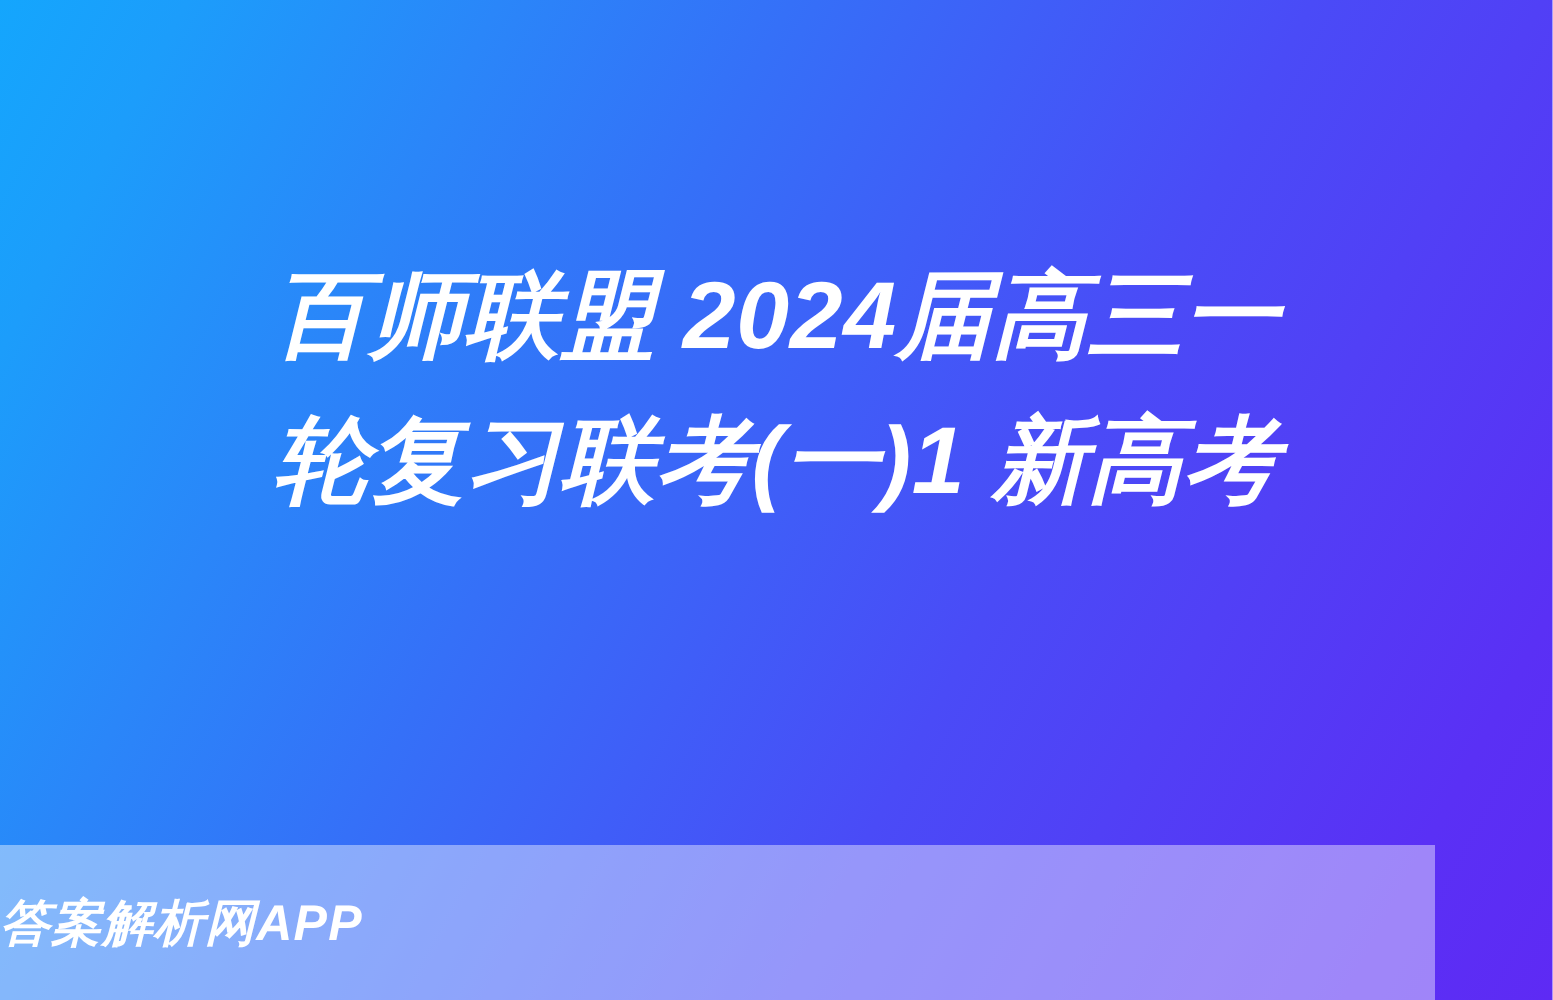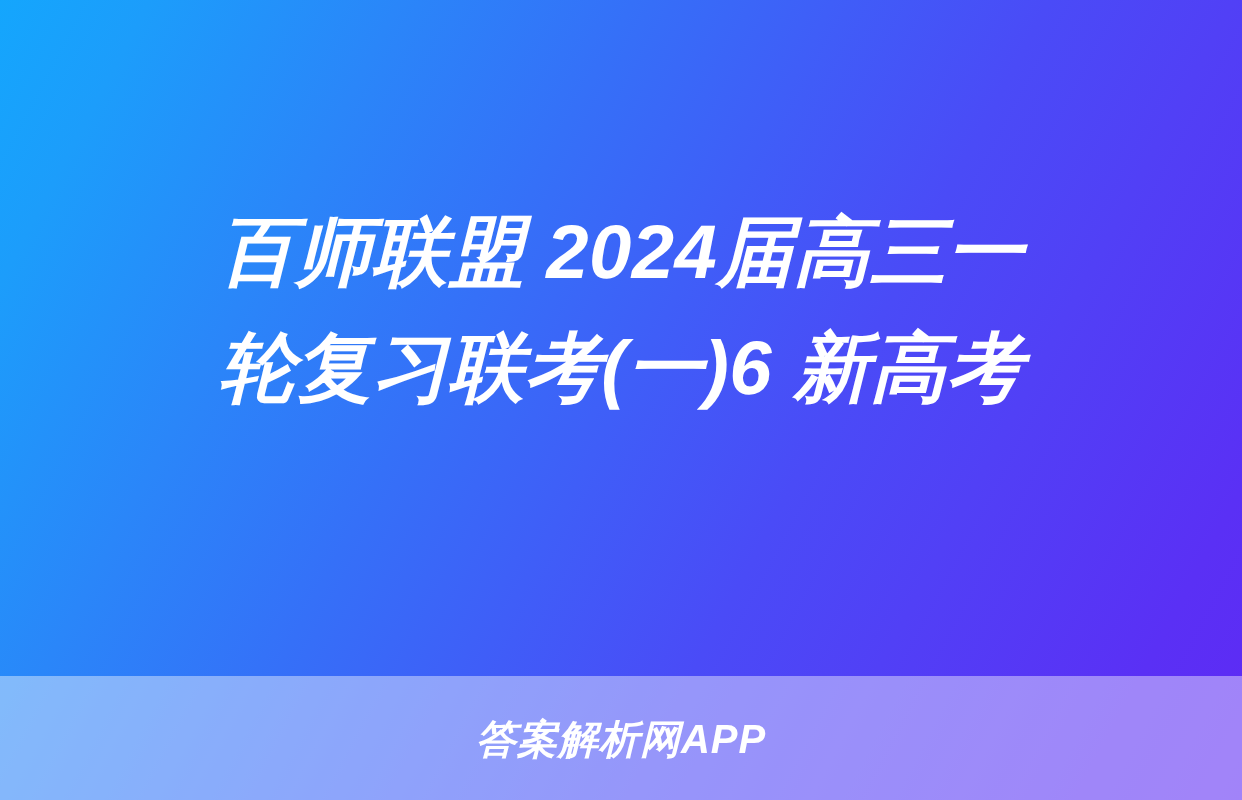--- a/index.html
+++ b/index.html
@@ -64,46 +64,45 @@
   
   .headline-line.short {
     letter-spacing: 1px;
   }
 
   
   #watermark-band {
     position: absolute;
     left: 0;
     top: 676px;
-    width: 1242px;
+    width: 1148px;
     height: 124px;
     background: rgba(255, 255, 255, 0.42);
     display: flex;
     align-items: center;
-    justify-content: center;
   }
 
   #watermark-text {
     color: #ffffff;
     font-size: 40px;
     font-weight: 700;
     font-style: italic;
     letter-spacing: 1px;
     line-height: 1;
     white-space: nowrap;
     margin-top: 2px;
   }
 </style>
 </head>
 <body>
 
 <div id="poster">
 
   <div id="headline">
     <span class="headline-line">百师联盟 2024届高三一</span>
-    <span class="headline-line">轮复习联考(一)6 新高考</span>
+    <span class="headline-line">轮复习联考(一)1 新高考</span>
   </div>
 
   <div id="watermark-band">
     <span id="watermark-text">答案解析网APP</span>
   </div>
 
 </div>
 
 </body></html>

